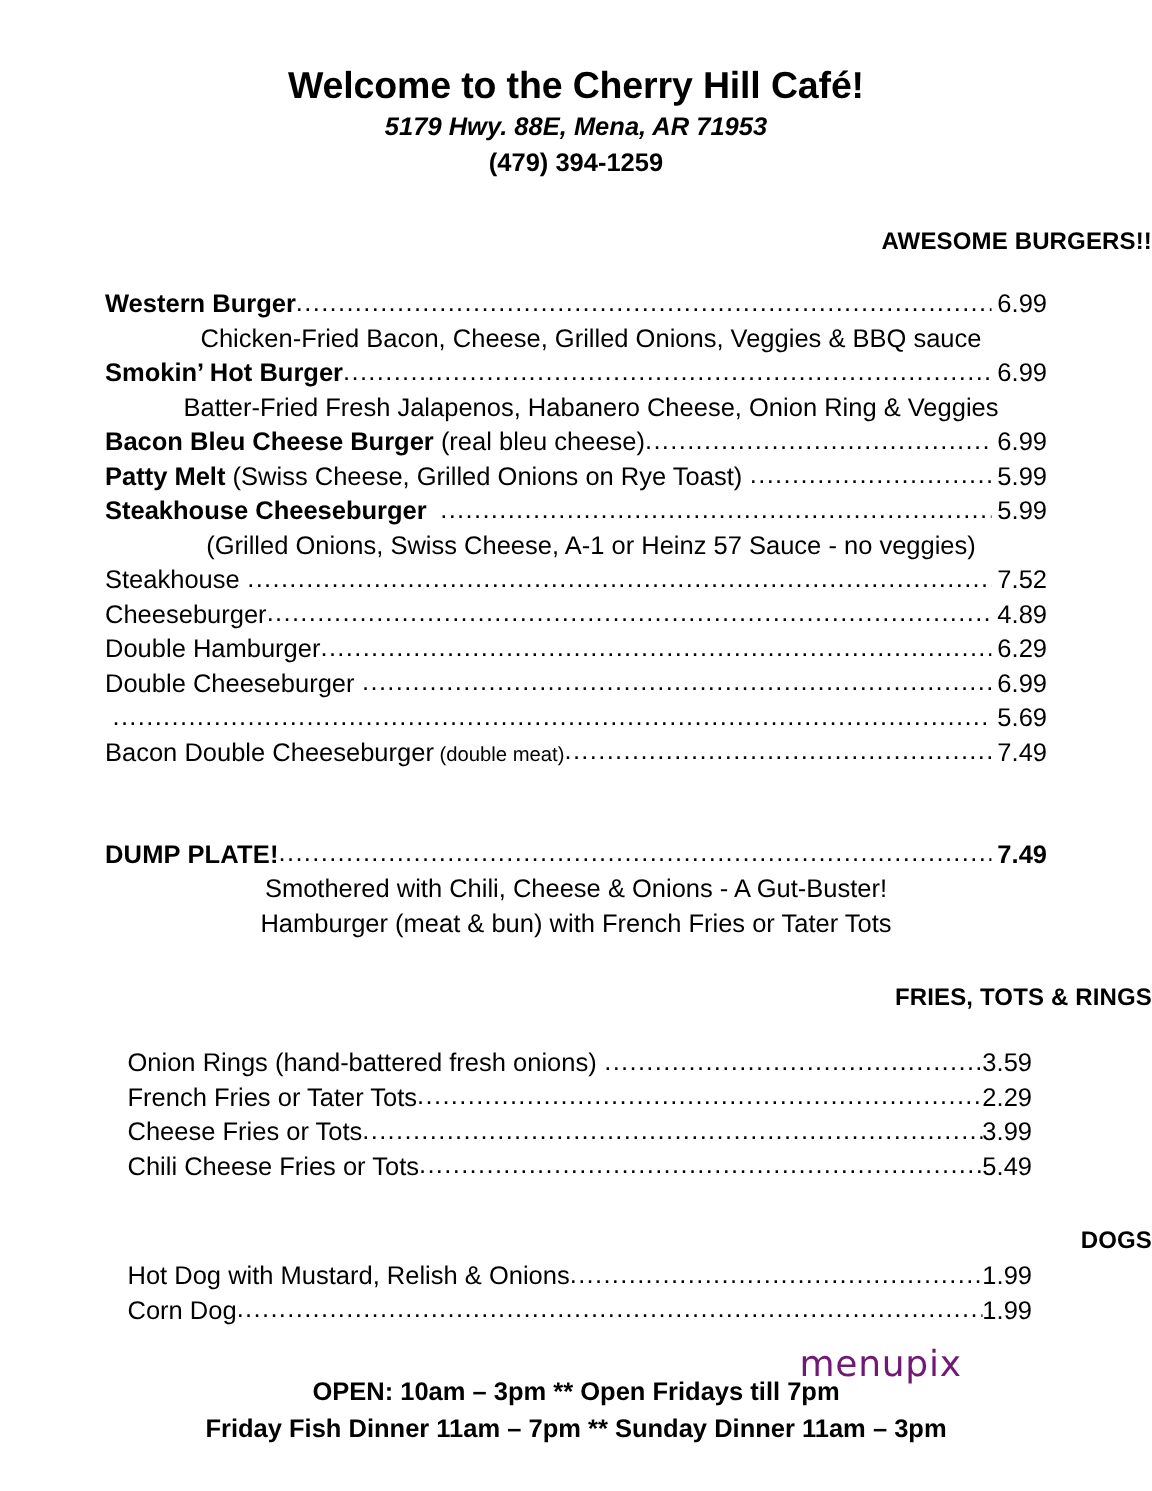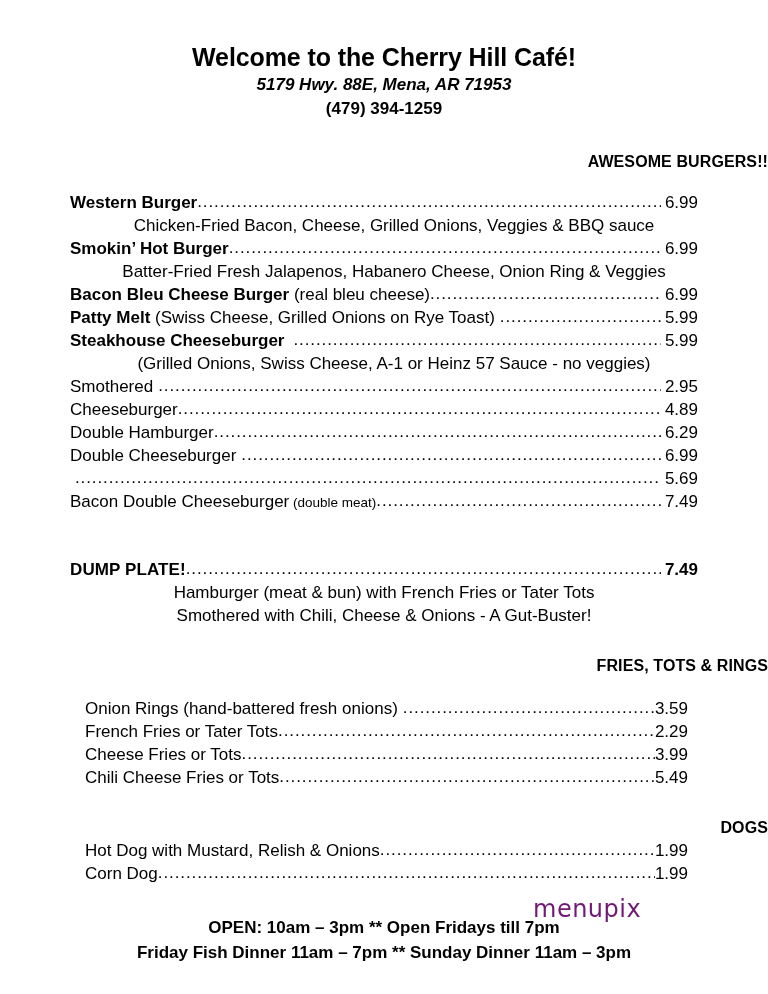--- a/index.html
+++ b/index.html
@@ -187,23 +187,23 @@
     </div>
 
     <div class="row gapped-wide">
       <span class="name bold">Steakhouse Cheeseburger</span>
       <span class="leader"></span>
       <span class="price spaced">5.99</span>
     </div>
     <div class="desc">(Grilled Onions, Swiss Cheese, A-1 or Heinz 57 Sauce - no veggies)</div>
 
     <div class="row gapped">
-      <span class="name">Smothered</span>
-      <span class="leader"></span>
-      <span class="price spaced">2.95</span>
+      <span class="name">Steakhouse</span>
+      <span class="leader"></span>
+      <span class="price spaced">7.52</span>
     </div>
 
     <div class="row">
       <span class="name">Cheeseburger</span>
       <span class="leader"></span>
       <span class="price spaced">4.89</span>
     </div>
 
     <div class="row">
       <span class="name">Double Hamburger</span>
@@ -230,22 +230,22 @@
       <span class="price spaced">7.49</span>
     </div>
   </div>
 
   <div class="items dump">
     <div class="row">
       <span class="name bold upper">DUMP PLATE!</span>
       <span class="leader"></span>
       <span class="price bold spaced">7.49</span>
     </div>
+    <div class="desc narrow">Smothered with Chili, Cheese &amp; Onions - A Gut-Buster!</div>
     <div class="desc narrow">Hamburger (meat &amp; bun) with French Fries or Tater Tots</div>
-    <div class="desc narrow">Smothered with Chili, Cheese &amp; Onions - A Gut-Buster!</div>
   </div>
 
   <div class="section-heading sh-fries">FRIES, TOTS &amp; RINGS</div>
 
   <div class="items fries">
     <div class="row gapped">
       <span class="name">Onion Rings (hand-battered fresh onions)</span>
       <span class="leader"></span>
       <span class="price">3.59</span>
     </div>

